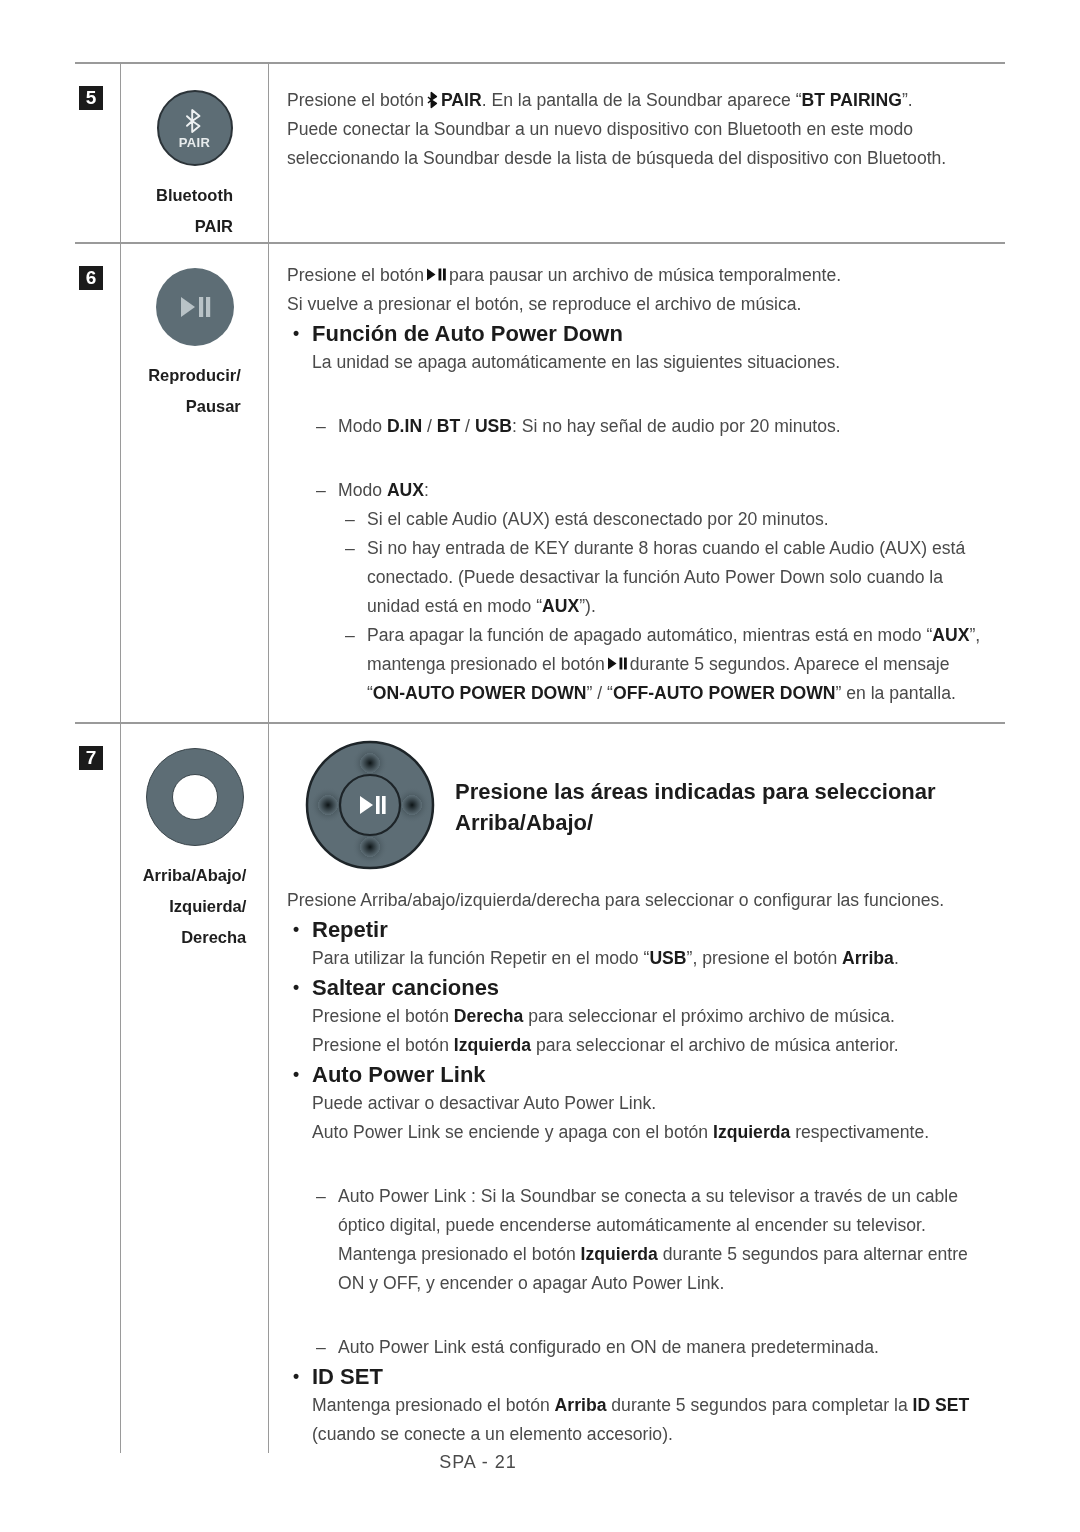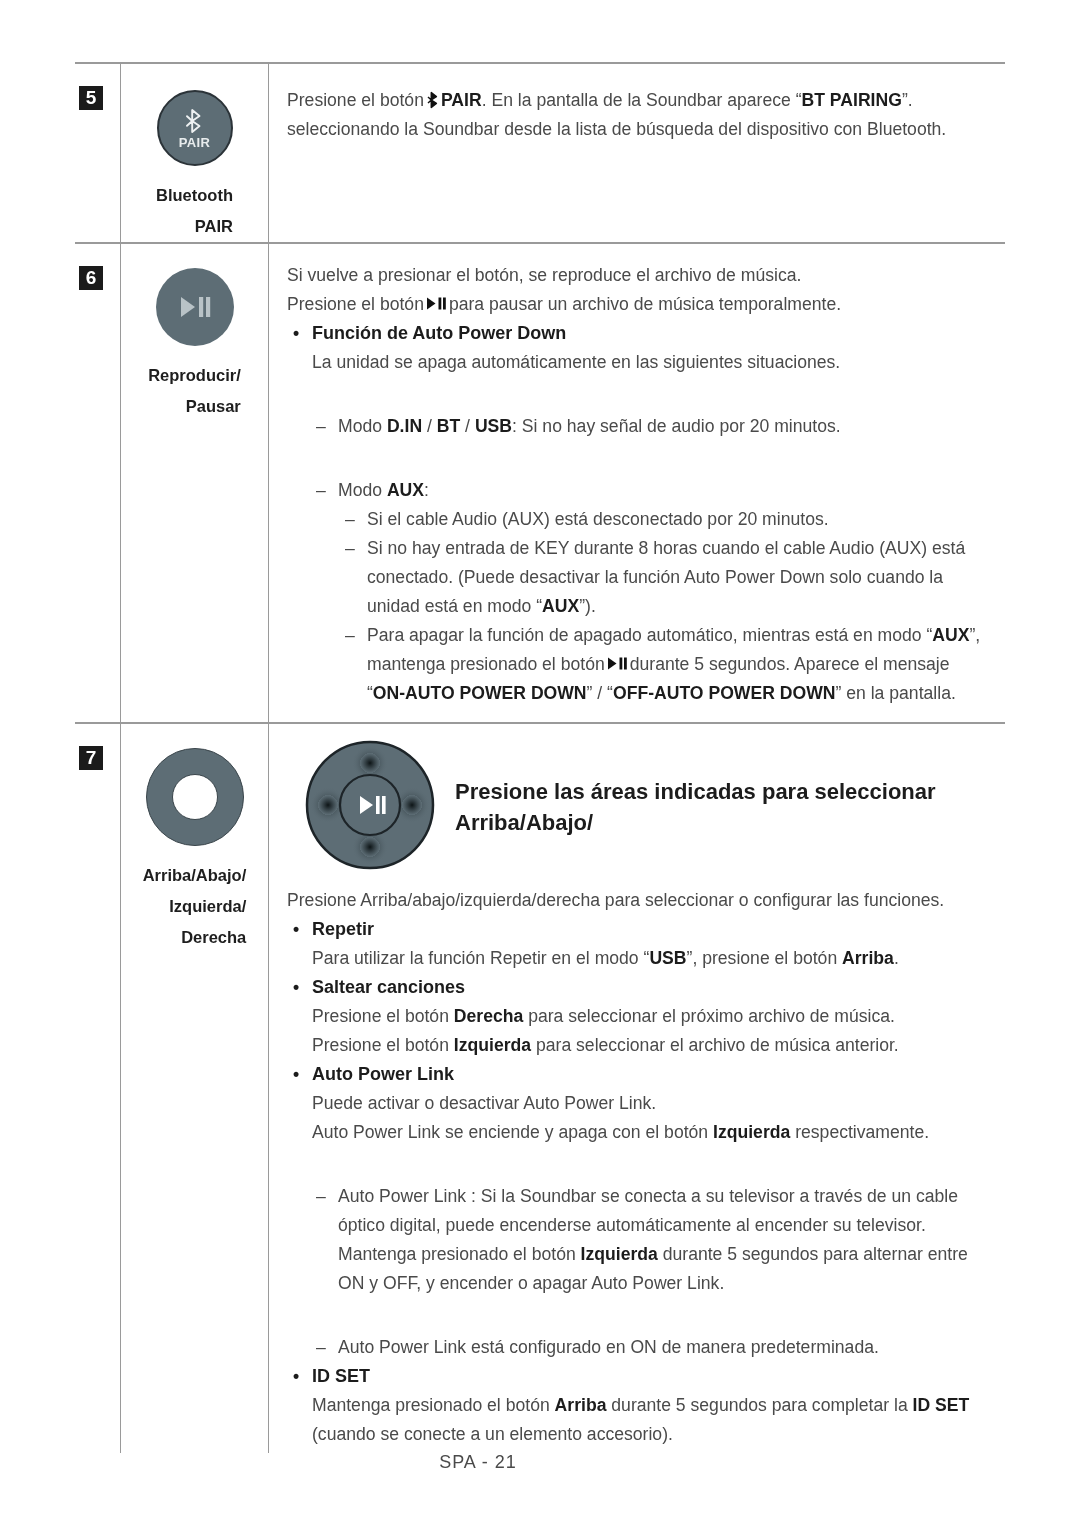--- a/index.html
+++ b/index.html
@@ -59,21 +59,21 @@
 
   
   .dpad-wrap{position:relative;width:134px;height:134px;flex:0 0 134px;margin:6px 18px 0 26px;}
   .dpad{position:absolute;left:0;top:0;width:134px;height:134px;}
 
   
   p{margin:0;}
   .t{font-size:17.6px;line-height:29px;color:#4a4a4a;font-weight:400;}
   .t b,.b{font-weight:bold;color:#1c1c1c;}
   .bullet{position:relative;padding-left:25px;font-weight:bold;color:#1c1c1c;
-          font-size:18px;line-height:29px;}
+          font-size:22px;line-height:29px;}
   .bullet:before{content:"•";position:absolute;left:6px;top:0;font-size:17.6px;color:#1c1c1c;}
   .lvl1{padding-left:25px;}
   .dash{position:relative;padding-left:51px;margin-top:35px;}
   .dash:before{content:"–";position:absolute;left:29px;top:0;color:#4a4a4a;}
   .dash2{position:relative;padding-left:80px;}
   .dash2:before{content:"–";position:absolute;left:58px;top:0;color:#4a4a4a;}
 
   .inline-bt{width:13px;height:18px;vertical-align:-3px;margin:0 1px 0 3px;}
   .inline-pp{width:21px;height:15px;vertical-align:-1px;margin:0 2px;}
 
@@ -111,20 +111,21 @@
           <div>Bluetooth</div>
           <div>PAIR</div>
         </div>
       </div>
       <div class="col-body" style="padding-top:22px;padding-bottom:26px;">
         <p class="t">
           <span>Presione el botón</span><svg class="inline-bt" viewBox="0 0 13 18">
               <path d="M4.3 9 L1 6 M4.3 9 L1 12 M4.3 1.6 L4.3 16.4 L9.4 12.4 L4.3 9 L9.4 5.6 Z" fill="#111" stroke="#111" stroke-width="1.5" stroke-linejoin="round"></path>
             </svg><b>PAIR</b><span>. En la pantalla de la Soundbar aparece “</span><b>BT PAIRING</b><span>”.</span>
         </p>
+        <p class="t">Puede conectar la Soundbar a un nuevo dispositivo con Bluetooth en este modo</p>
         <p class="t">seleccionando la Soundbar desde la lista de búsqueda del dispositivo con Bluetooth.</p>
       </div>
     </div>
 
     <div class="hrule"></div>
 
     <div class="row">
       <div class="col-num">
         <div class="badge">6</div>
       </div>
@@ -135,28 +136,28 @@
             <rect x="21" y="3" width="4.2" height="20" fill="#b9c3c7"></rect>
             <rect x="28" y="3" width="4.2" height="20" fill="#b9c3c7"></rect>
           </svg>
         </div>
         <div class="icon-caption">
           <div>Reproducir/</div>
           <div>Pausar</div>
         </div>
       </div>
       <div class="col-body" style="padding-top:17px;padding-bottom:14px;">
-        <p class="t">Si vuelve a presionar el botón, se reproduce el archivo de música.</p>
         <p class="t">
           <span>Presione el botón</span><svg class="inline-pp" viewBox="0 0 21 15">
               <path d="M1 1.5 L9.5 7.5 L1 13.5 Z" fill="#111"></path>
               <rect x="12.5" y="1.5" width="2.8" height="12" fill="#111"></rect>
               <rect x="17" y="1.5" width="2.8" height="12" fill="#111"></rect>
             </svg><span>para pausar un archivo de música temporalmente.</span>
         </p>
+        <p class="t">Si vuelve a presionar el botón, se reproduce el archivo de música.</p>
         <p class="bullet">Función de Auto Power Down</p>
         <p class="t lvl1">La unidad se apaga automáticamente en las siguientes situaciones.</p>
         <p class="t dash">
           <span>Modo </span><b>D.IN</b><span> / </span><b>BT</b><span> / </span><b>USB</b><span>: Si no hay señal de audio por 20 minutos.</span>
         </p>
         <p class="t dash">
           <span>Modo </span><b>AUX</b><span>:</span>
         </p>
         <p class="t dash2">Si el cable Audio (AUX) está desconectado por 20 minutos.</p>
         <p class="t dash2">

